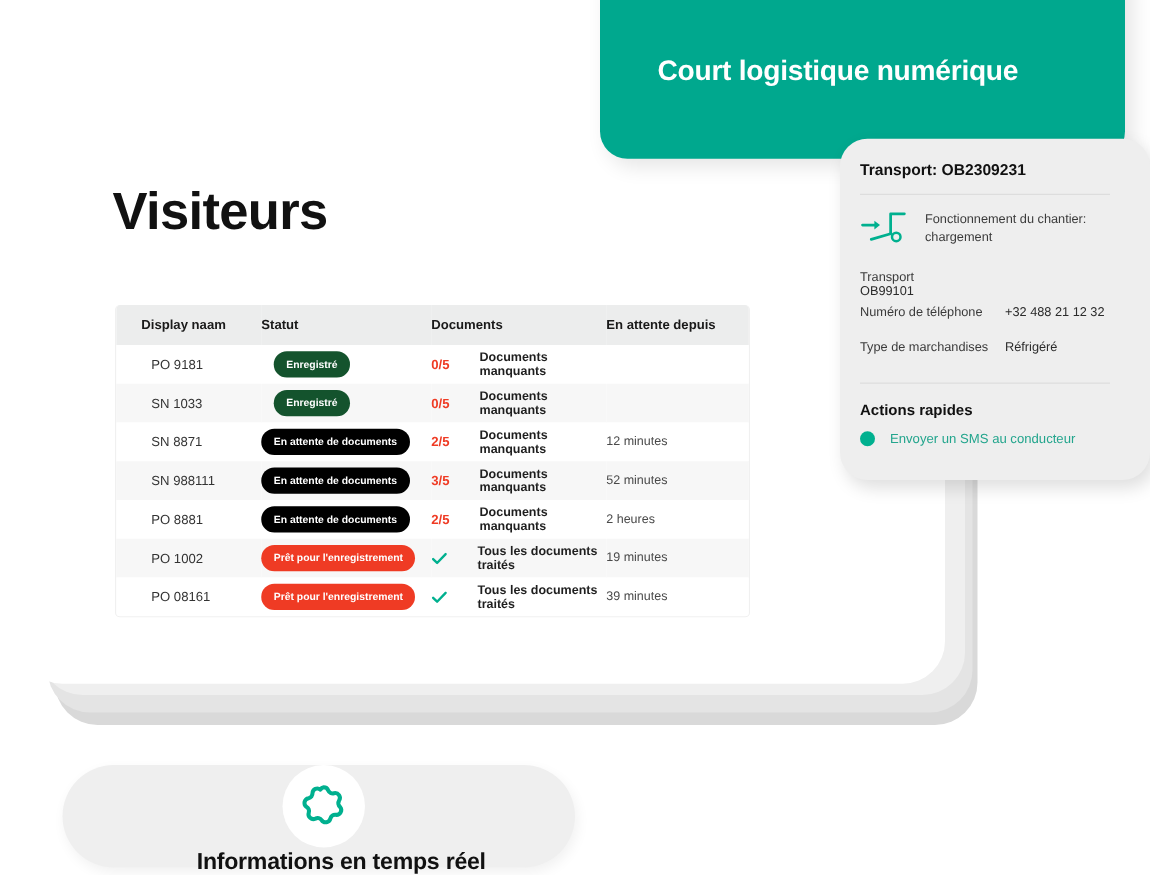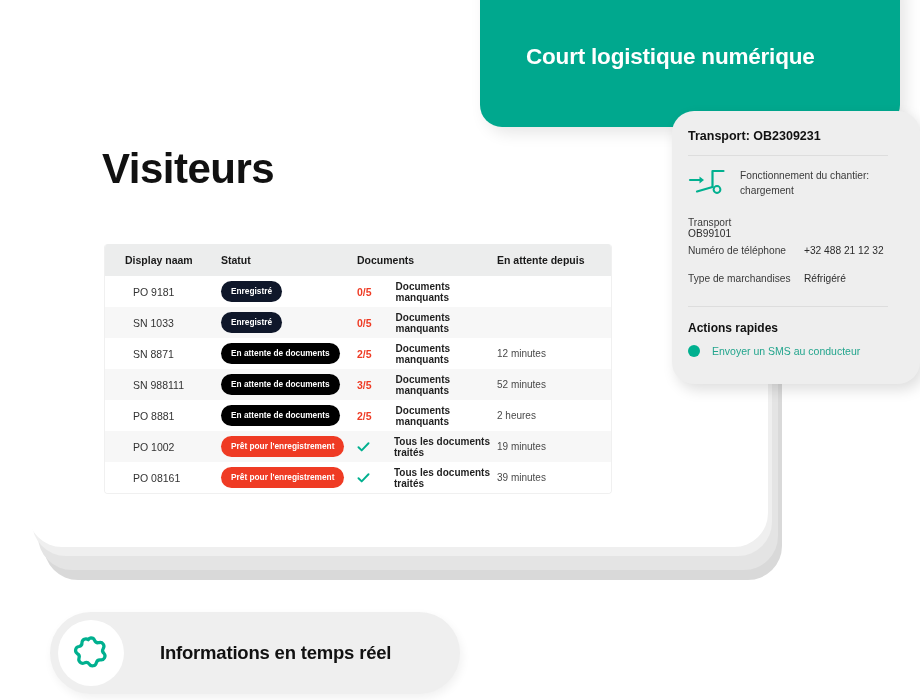--- a/index.html
+++ b/index.html
@@ -28,21 +28,21 @@
     background: #e4e4e4;
   }
   .plate-1 {
     left: 32px; top: 96px; width: 740px; height: 460px;
     background: #efefef;
   }
 
   
   .main-card {
     position: absolute;
-    left: 28px; top: 92px;
+    left: 16px; top: 92px;
     width: 740px; height: 455px;
     background: #ffffff;
     border-radius: 34px;
     overflow: hidden;
     text-decoration: underline;
   }
   .page-title {
     position: absolute;
     left: 74px; top: 53px;
     font-size: 42px;
@@ -92,21 +92,21 @@
   .badge {
     display: inline-block;
     border-radius: 999px;
     color: #ffffff;
     font-size: 8.3px;
     font-weight: bold;
     line-height: 1;
     padding: 6px 10px;
     white-space: nowrap;
   }
-  .badge.green  { background: #0f172a; }
+  .badge.green  { background: #14532d; margin-left: 10px; }
   .badge.orange { background: #000000; }
   .badge.red    { background: #ef3b24; }
 
   .doccell { display: flex; align-items: center; gap: 24px; }
   .frac {
     color: #ef3b24;
     font-weight: bold;
     font-size: 10.5px;
   }
   .doclabel {
@@ -219,20 +219,21 @@
 
   
   .bottom-pill {
     position: absolute;
     left: 50px; top: 612px;
     width: 410px; height: 82px;
     background: #efefef;
     border-radius: 41px;
     display: flex; align-items: center;
     box-shadow: 2px 4px 10px rgba(0,0,0,0.06);
+    flex-direction: column;
   }
   .pill-circle {
     width: 66px; height: 66px;
     margin-left: 8px;
     border-radius: 50%;
     background: #ffffff;
     display: flex; align-items: center; justify-content: center;
     flex: none;
   }
   .gear-icon { width: 36px; height: 36px; }

